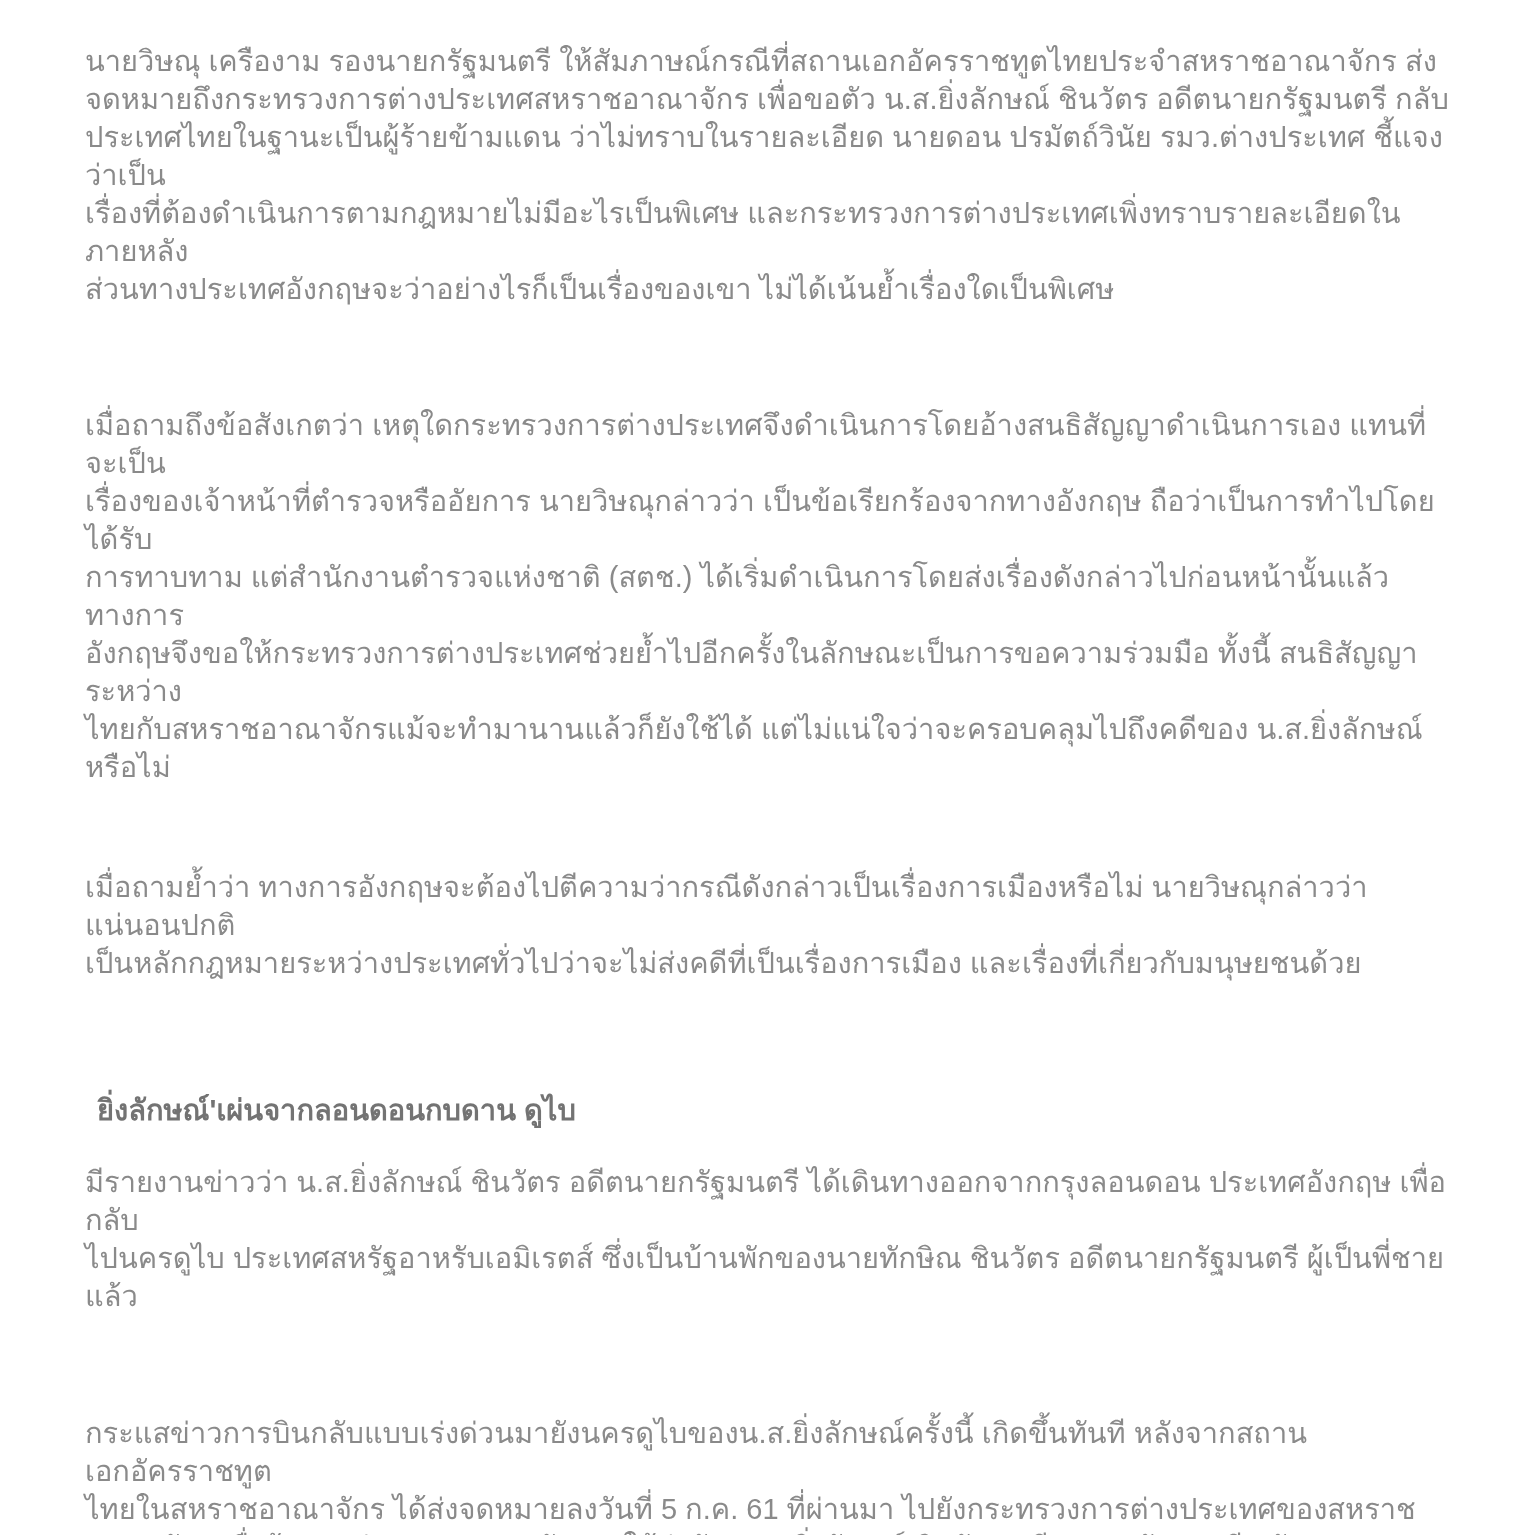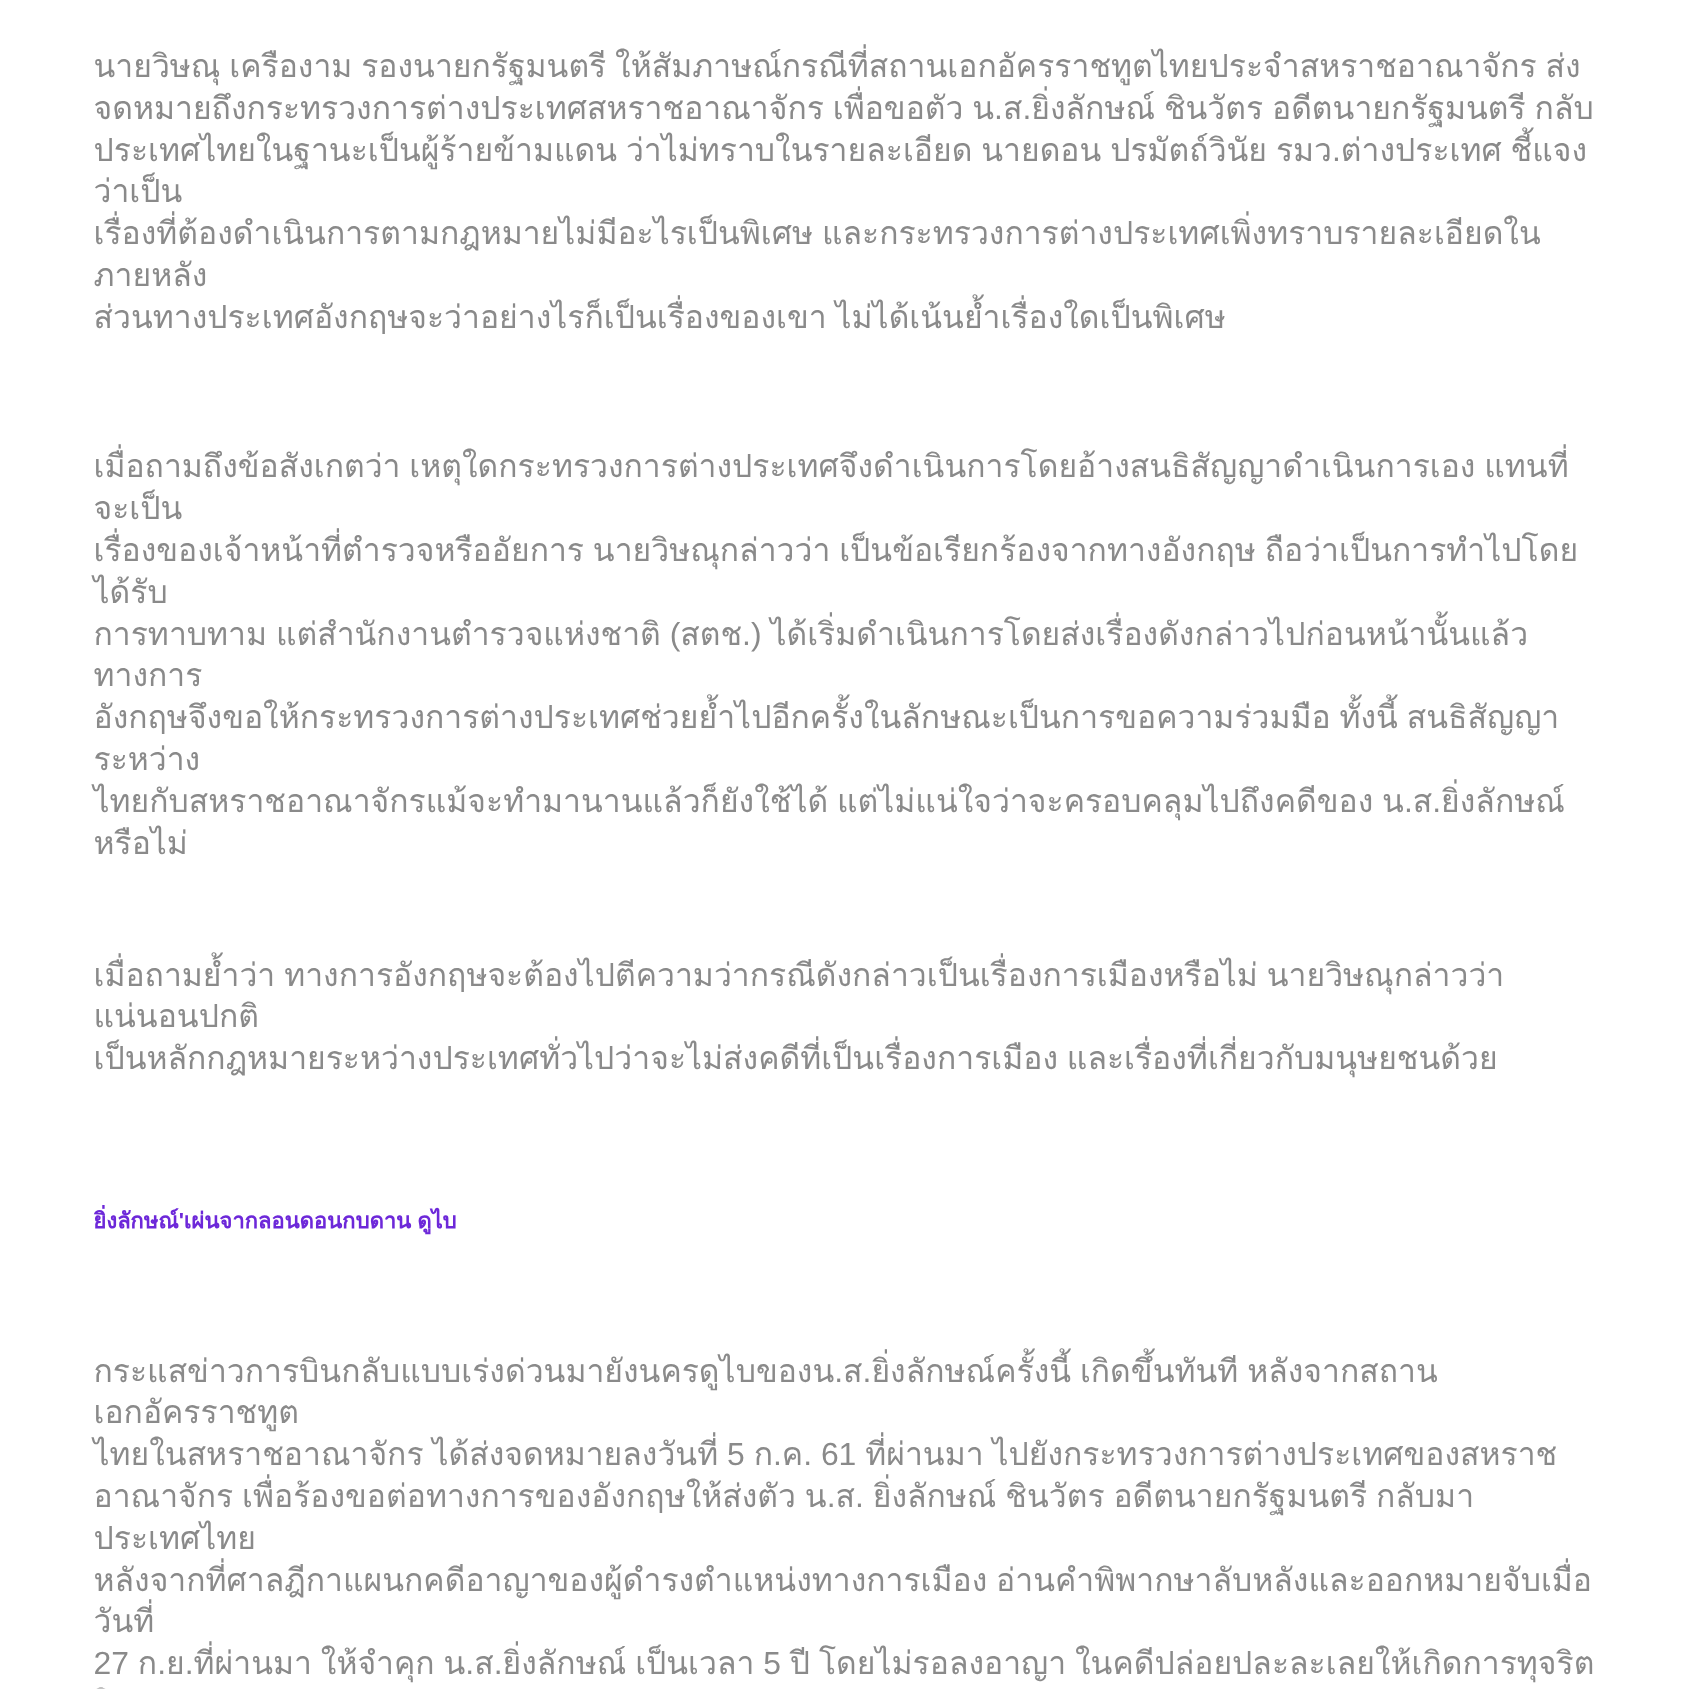--- a/index.html
+++ b/index.html
@@ -20,25 +20,25 @@
     font-size: 29px;
     line-height: 38px;
     color: #8a8a8a;
   }
   .para {
     margin: 0;
     white-space: pre-line;   
     font-weight: normal;
   }
   .subheadline {
-    margin: 0;
+    margin: 12px;
     white-space: pre-line;
     font-weight: bold;
-    color: #6d28d9;
-    font-size: 20px;
+    color: #737373;
+    font-size: 29px;
     line-height: 38px;
   }
   
   .gap-p2 { margin-top: 98px; }
   .gap-p3 { margin-top: 82px; }
   .gap-h  { margin-top: 109px; }
   .gap-p4 { margin-top: 34px; }
   .gap-p5 { margin-top: 99px; }
 </style>
 </head>
@@ -55,20 +55,22 @@
 เรื่องของเจ้าหน้าที่ตำรวจหรืออัยการ นายวิษณุกล่าวว่า เป็นข้อเรียกร้องจากทางอังกฤษ ถือว่าเป็นการทำไปโดยได้รับ
 การทาบทาม แต่สำนักงานตำรวจแห่งชาติ (สตช.) ได้เริ่มดำเนินการโดยส่งเรื่องดังกล่าวไปก่อนหน้านั้นแล้ว ทางการ
 อังกฤษจึงขอให้กระทรวงการต่างประเทศช่วยย้ำไปอีกครั้งในลักษณะเป็นการขอความร่วมมือ ทั้งนี้ สนธิสัญญาระหว่าง
 ไทยกับสหราชอาณาจักรแม้จะทำมานานแล้วก็ยังใช้ได้ แต่ไม่แน่ใจว่าจะครอบคลุมไปถึงคดีของ น.ส.ยิ่งลักษณ์หรือไม่</p>
 
   <p class="para gap-p3">เมื่อถามย้ำว่า ทางการอังกฤษจะต้องไปตีความว่ากรณีดังกล่าวเป็นเรื่องการเมืองหรือไม่ นายวิษณุกล่าวว่า แน่นอนปกติ
 เป็นหลักกฎหมายระหว่างประเทศทั่วไปว่าจะไม่ส่งคดีที่เป็นเรื่องการเมือง และเรื่องที่เกี่ยวกับมนุษยชนด้วย</p>
 
   <h2 class="subheadline gap-h">ยิ่งลักษณ์'เผ่นจากลอนดอนกบดาน ดูไบ</h2>
 
+  <p class="para gap-p4">มีรายงานข่าวว่า น.ส.ยิ่งลักษณ์ ชินวัตร อดีตนายกรัฐมนตรี ได้เดินทางออกจากกรุงลอนดอน ประเทศอังกฤษ เพื่อกลับ
+ไปนครดูไบ ประเทศสหรัฐอาหรับเอมิเรตส์ ซึ่งเป็นบ้านพักของนายทักษิณ ชินวัตร อดีตนายกรัฐมนตรี ผู้เป็นพี่ชายแล้ว</p>
 
   <p class="para gap-p5">กระแสข่าวการบินกลับแบบเร่งด่วนมายังนครดูไบของน.ส.ยิ่งลักษณ์ครั้งนี้ เกิดขึ้นทันที หลังจากสถานเอกอัครราชทูต
 ไทยในสหราชอาณาจักร ได้ส่งจดหมายลงวันที่ 5 ก.ค. 61 ที่ผ่านมา ไปยังกระทรวงการต่างประเทศของสหราช
 อาณาจักร เพื่อร้องขอต่อทางการของอังกฤษให้ส่งตัว น.ส. ยิ่งลักษณ์ ชินวัตร อดีตนายกรัฐมนตรี กลับมาประเทศไทย
 หลังจากที่ศาลฎีกาแผนกคดีอาญาของผู้ดำรงตำแหน่งทางการเมือง อ่านคำพิพากษาลับหลังและออกหมายจับเมื่อวันที่
 27 ก.ย.ที่ผ่านมา ให้จำคุก น.ส.ยิ่งลักษณ์ เป็นเวลา 5 ปี โดยไม่รอลงอาญา ในคดีปล่อยปละละเลยให้เกิดการทุจริตใน
 โครงการรับจำนำข้าว</p>
 
 </div>
 

